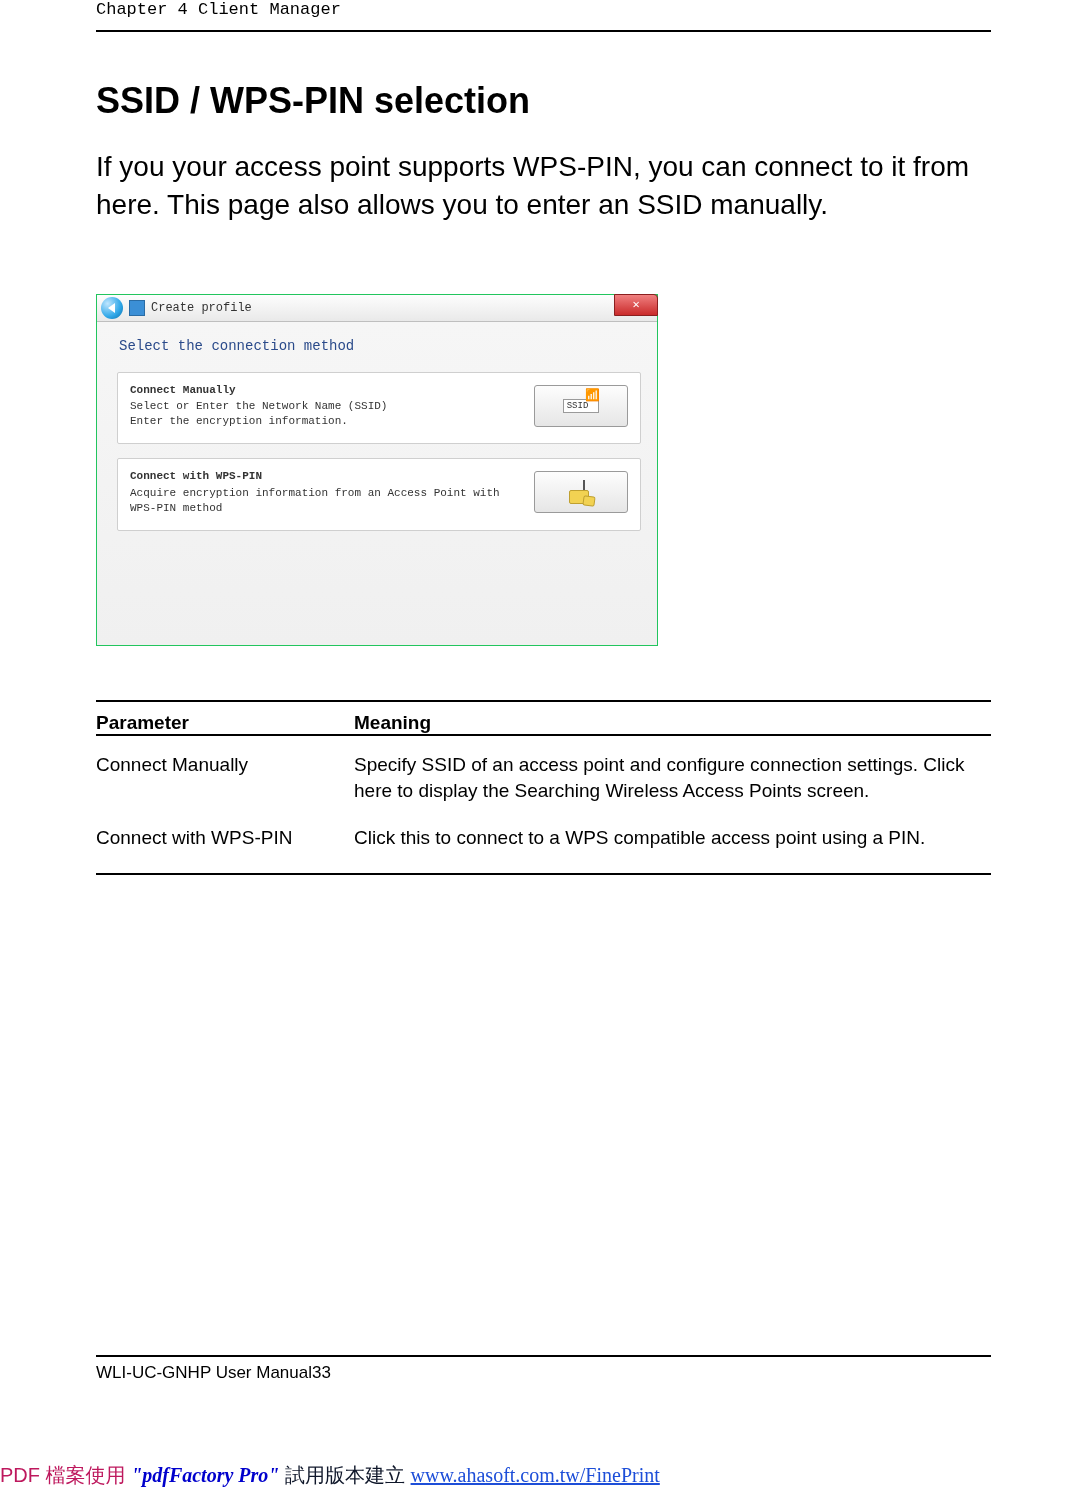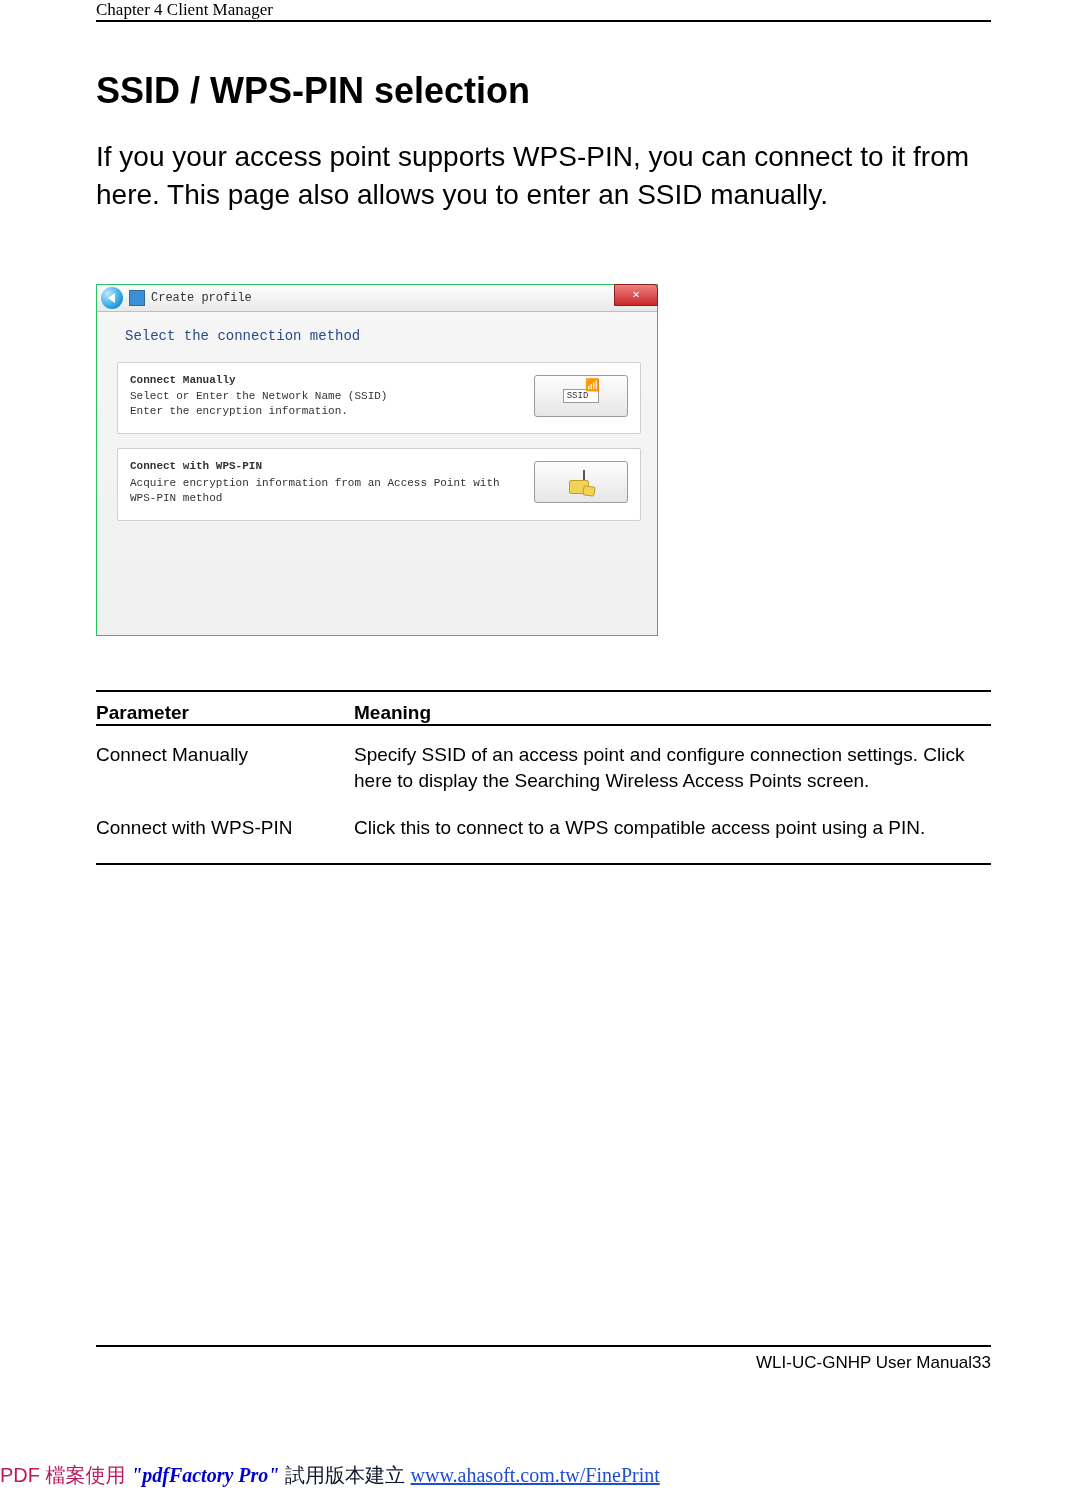--- a/index.html
+++ b/index.html
@@ -8,23 +8,23 @@
     background: #fff;
     color: #000;
     width: 1087px;
   }
   .page {
     padding: 0 96px 0 96px;
     box-sizing: border-box;
   }
   .header {
     border-bottom: 2px solid #000;
-    padding-bottom: 0;
+    padding-bottom: 11px;
     margin-bottom: 48px;
-    font-family: Liberation Serif, serif;
+    font-family: Liberation Mono, monospace;
     font-size: 17px;
   }
   .section-title {
     font-size: 36px;
     font-weight: 700;
     margin: 0 0 26px 0;
   }
   .intro {
     font-size: 28px;
     line-height: 1.35;
@@ -81,21 +81,21 @@
     font-size: 12px;
     font-weight: bold;
   }
   .win-body {
     padding: 14px 16px 100px 20px;
     background: linear-gradient(#f6f6f6, #f0f0f0);
   }
   .prompt {
     font-size: 14px;
     color: #2a4a8a;
-    margin: 2px 0 18px 8px;
+    margin: 2px 0 18px 2px;
   }
   .option {
     background: #fff;
     border: 1px solid #cfcfcf;
     border-radius: 2px;
     padding: 10px 12px 14px 12px;
     margin-bottom: 14px;
     display: flex;
     align-items: flex-start;
     justify-content: space-between;
@@ -159,21 +159,21 @@
   }
   .col-param { width: 258px; flex: 0 0 258px; }
   .col-mean  { flex: 1; }
   .pt-gap { height: 18px; }
 
   .footer {
     margin-top: 480px;
     border-top: 2px solid #000;
     padding-top: 6px;
     display: flex;
-    justify-content: flex-end;
+    justify-content: flex-start;
     font-family: Arial, Helvetica, sans-serif;
     font-size: 17px;
   }
 
   .watermark {
     position: absolute;
     left: 0;
     font-size: 20px;
   }
   .watermark .wm-a { color: #be185d; font-family: "Microsoft JhengHei","PMingLiU",sans-serif; }

